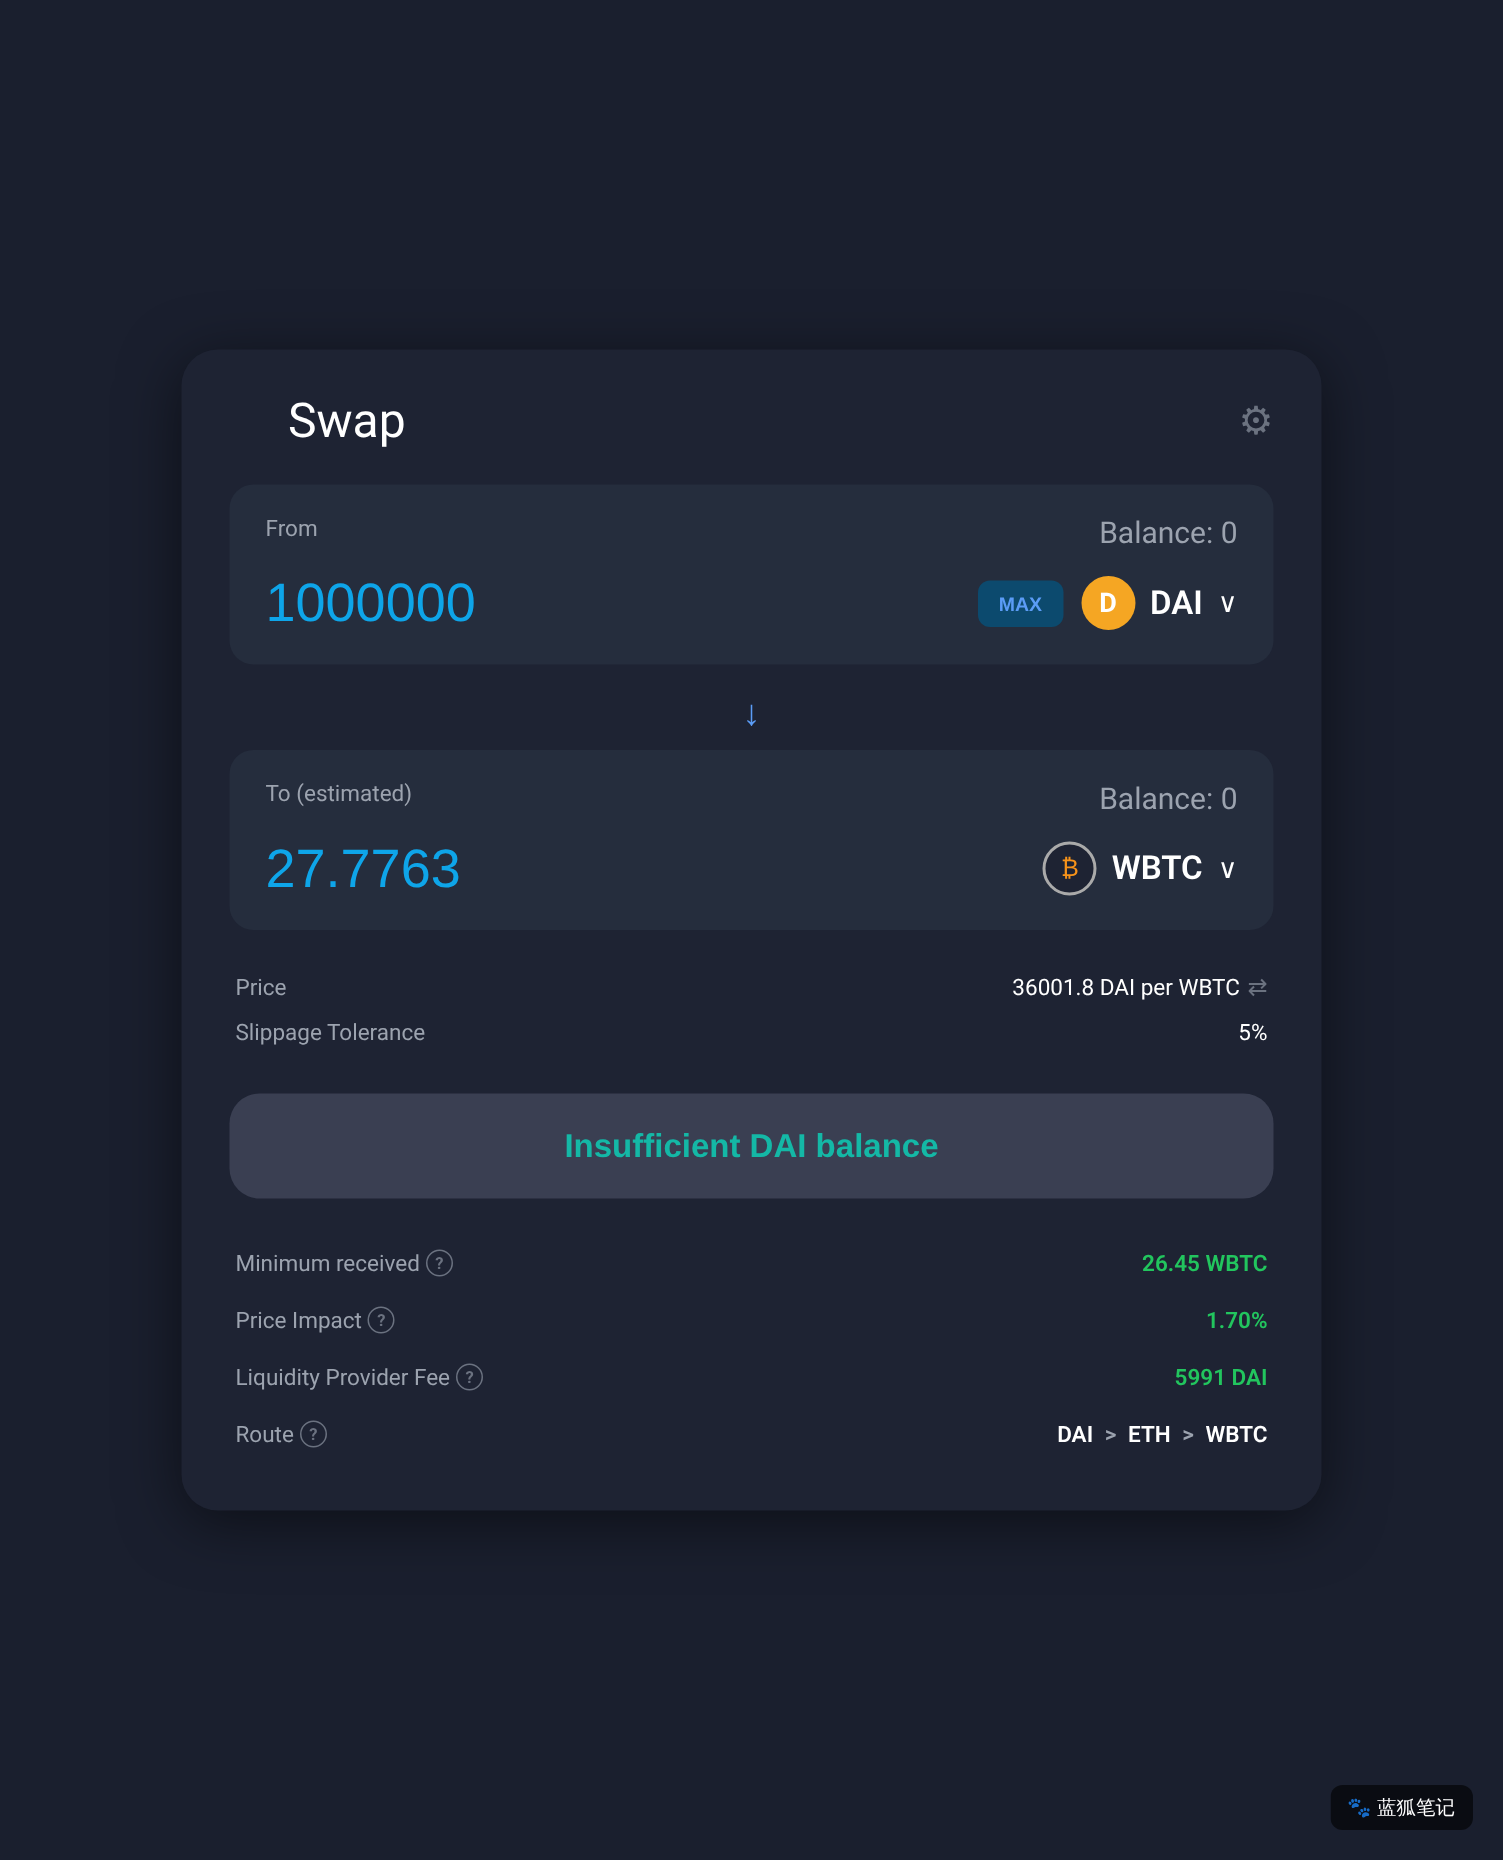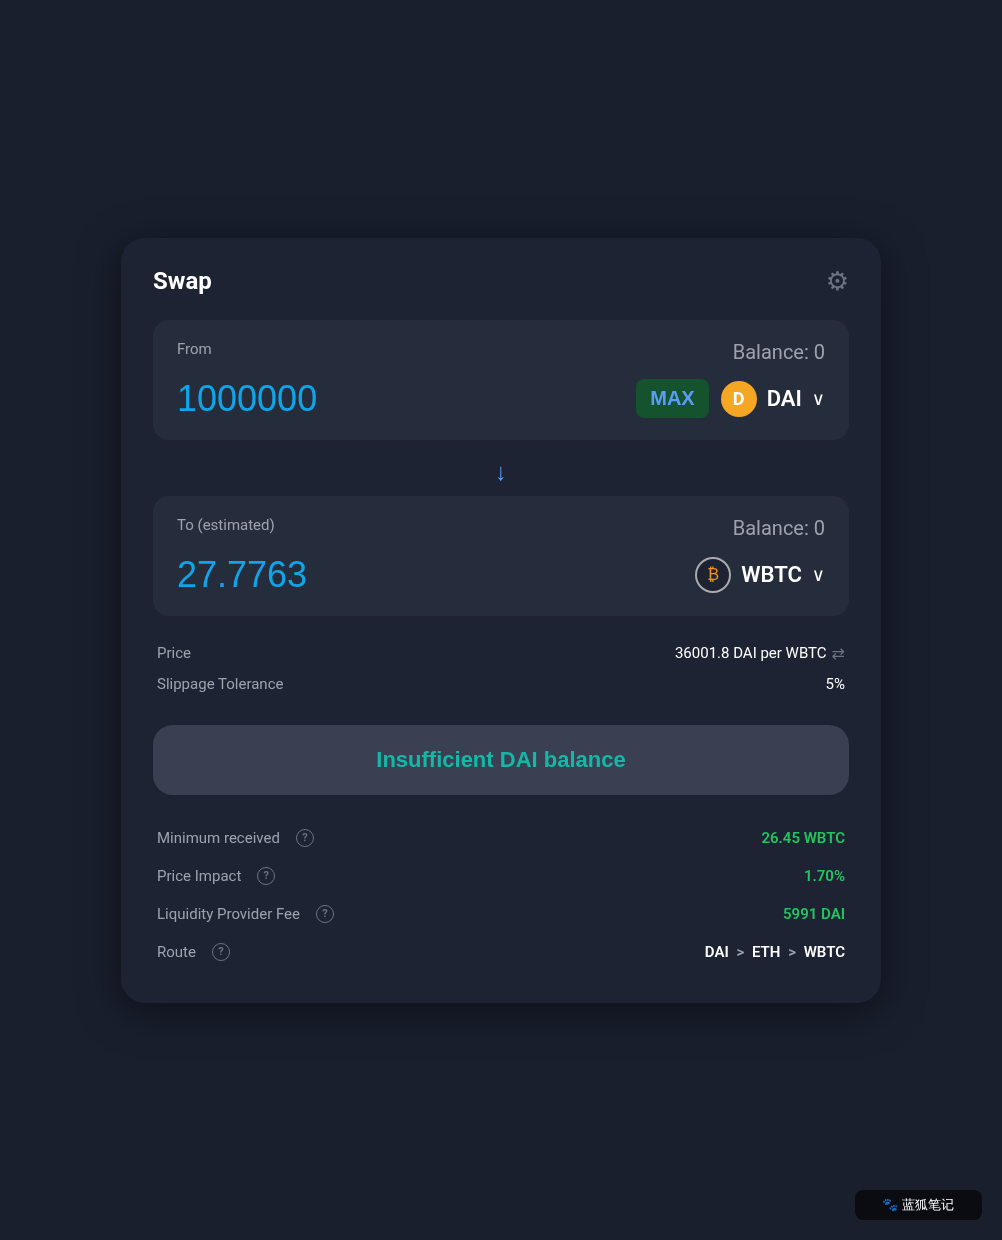--- a/index.html
+++ b/index.html
@@ -28,22 +28,23 @@
 
     .card-header {
       display: flex;
       align-items: center;
       justify-content: space-between;
       margin-bottom: 24px;
     }
 
     .card-title {
       color: #ffffff;
-      font-size: 24px;
-      font-weight: 700;
+      font-size: 32px;
+      font-weight: 400;
+      margin-left: 39px;
     }
 
     .settings-icon {
       color: #6b7280;
       font-size: 26px;
       cursor: pointer;
     }
 
     .input-section {
       background-color: #252d3d;
@@ -80,26 +81,26 @@
       border: none;
       outline: none;
       color: #0ea5e9;
       font-size: 36px;
       font-weight: 400;
       caret-color: #ffffff;
       min-width: 0;
     }
 
     .max-button {
-      background-color: #14532d;
+      background-color: #0c4a6e;
       color: #5b9cf6;
       border: none;
       border-radius: 8px;
       padding: 8px 14px;
-      font-size: 20px;
+      font-size: 13px;
       font-weight: 700;
       cursor: pointer;
       white-space: nowrap;
     }
 
     .token-selector {
       display: flex;
       align-items: center;
       gap: 10px;
       cursor: pointer;
@@ -205,21 +206,21 @@
       justify-content: space-between;
       align-items: center;
       padding: 10px 0;
     }
 
     .detail-label {
       color: #9ca3af;
       font-size: 15px;
       display: flex;
       align-items: center;
-      gap: 16px;
+      gap: 4px;
     }
 
     .detail-value {
       color: #22c55e;
       font-size: 15px;
       font-weight: 600;
     }
 
     .help-icon {
       display: inline-flex;
@@ -245,21 +246,21 @@
       color: #9ca3af;
       margin: 0 4px;
     }
 
     .watermark {
       position: fixed;
       bottom: 20px;
       right: 20px;
       background: rgba(0,0,0,0.6);
       color: #ffffff;
-      padding: 6px 28px;
+      padding: 6px 12px;
       border-radius: 8px;
       font-size: 13px;
     }
 
     .wbtc-circle {
       width: 36px;
       height: 36px;
       border-radius: 50%;
       border: 2px solid #aaaaaa;
       display: flex;

